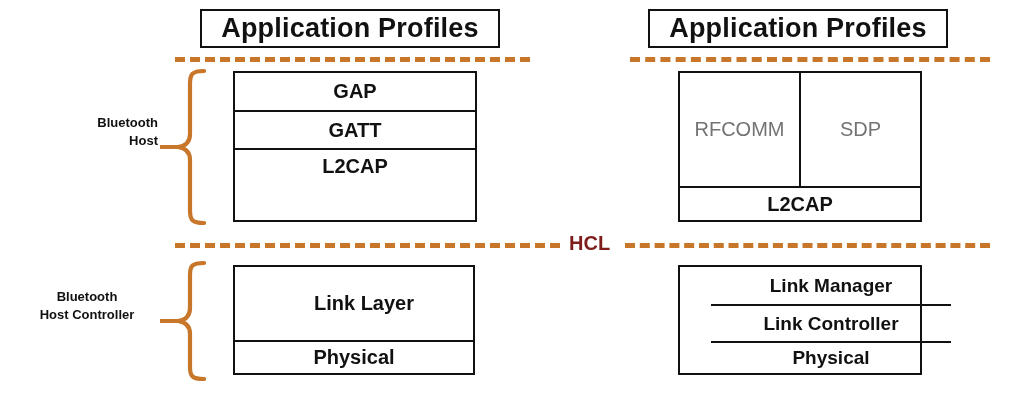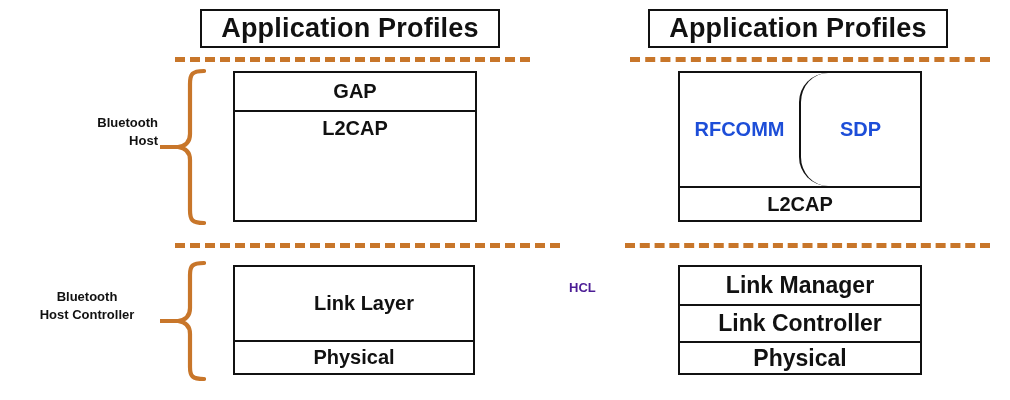--- a/index.html
+++ b/index.html
@@ -57,51 +57,49 @@
     display: flex;
     flex-direction: row;
     align-items: stretch;
     padding: 0;
   }
   .split > .cell {
     flex: 1 1 0;
     display: flex;
     align-items: center;
     justify-content: center;
-    font-weight: bold;
-    color: #1d4ed8;
+    font-weight: normal;
+    color: #737373;
     white-space: nowrap;
-    border-radius: 29px;
   }
   .split > .cell + .cell {
     border-left: 2px solid #111111;
   }
 
   
   .t-profiles { font-size: 27px; }
   .t-layer    { font-size: 20px; }
-  .t-layer-sm { font-size: 23px; }
+  .t-layer-sm { font-size: 19px; margin-left: 31px; }
 
   
   .dashed {
     position: absolute;
     height: 0;
     border-top: 5px dashed #C8762A;
   }
 
   
   .hcl-label {
     position: absolute;
-    font-size: 13px;
+    font-size: 20px;
     font-weight: bold;
-    color: #4c1d95;
+    color: #7f1d1d;
     background: #ffffff;
     padding: 0 6px;
     white-space: nowrap;
-    margin-top: 48px;
   }
 
   
   .brace {
     position: absolute;
   }
 
   
   .group-label {
     position: absolute;
@@ -122,20 +120,21 @@
 
   <div class="box t-profiles" style="left:200px; top:9px; width:300px; height:39px;">Application Profiles</div>
 
   <div class="box t-profiles" style="left:648px; top:9px; width:300px; height:39px;">Application Profiles</div>
 
   <div class="dashed" style="left:175px; top:57px; width:355px;"></div>
   <div class="dashed" style="left:630px; top:57px; width:360px;"></div>
 
   <div class="stack" style="left:233px; top:71px; width:244px; height:151px;">
     <div class="row t-layer" style="height:37px;">GAP</div>
+    <div class="row t-layer" style="height:38px;">GATT</div>
     <div class="row t-layer" style="height:34px;">L2CAP</div>
   </div>
 
   <div class="stack" style="left:678px; top:71px; width:244px; height:151px;">
     <div class="row split" style="height:113px;">
       <div class="cell t-layer">RFCOMM</div>
       <div class="cell t-layer">SDP</div>
     </div>
     <div class="row t-layer" style="height:34px;">L2CAP</div>
   </div>

